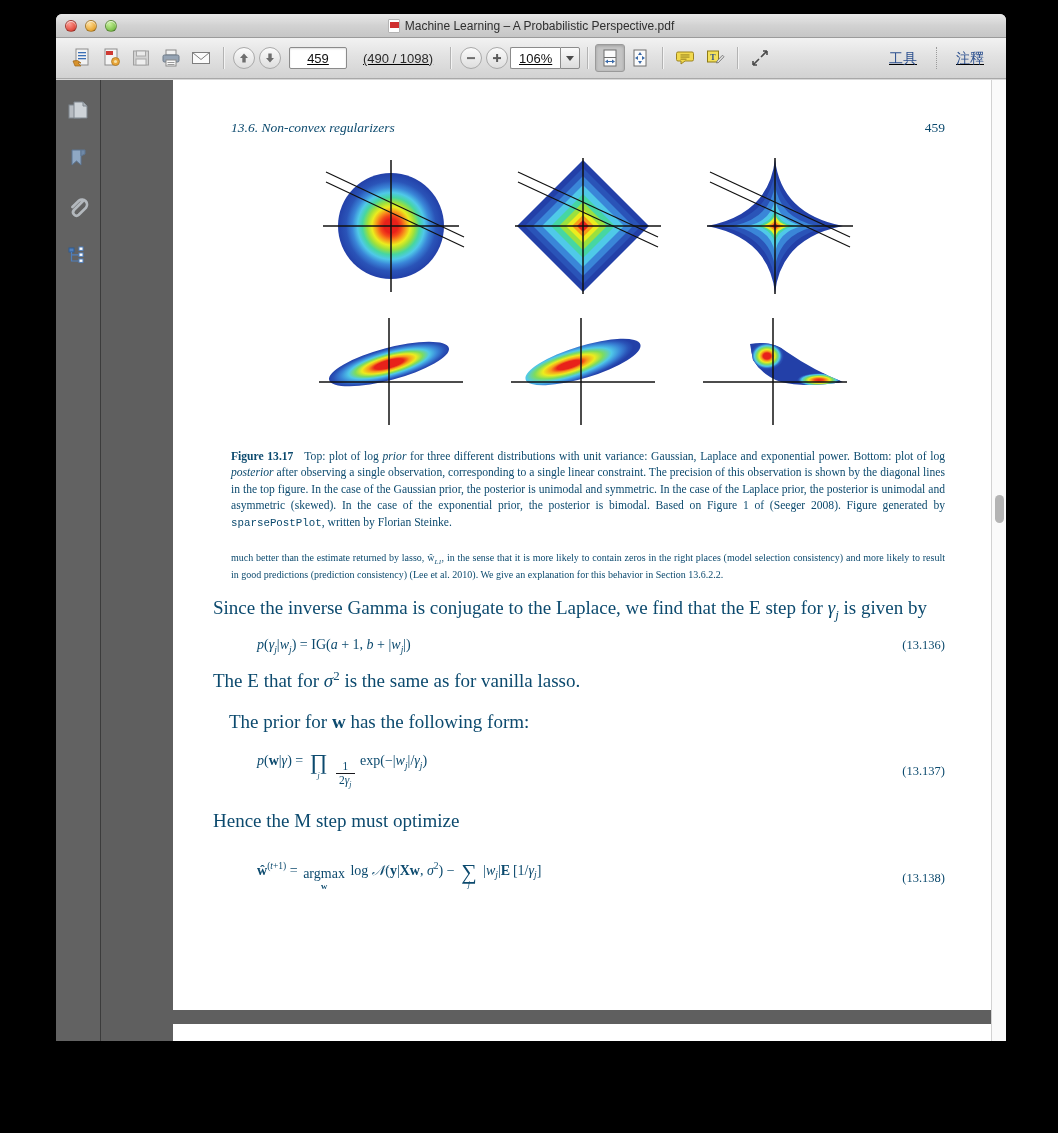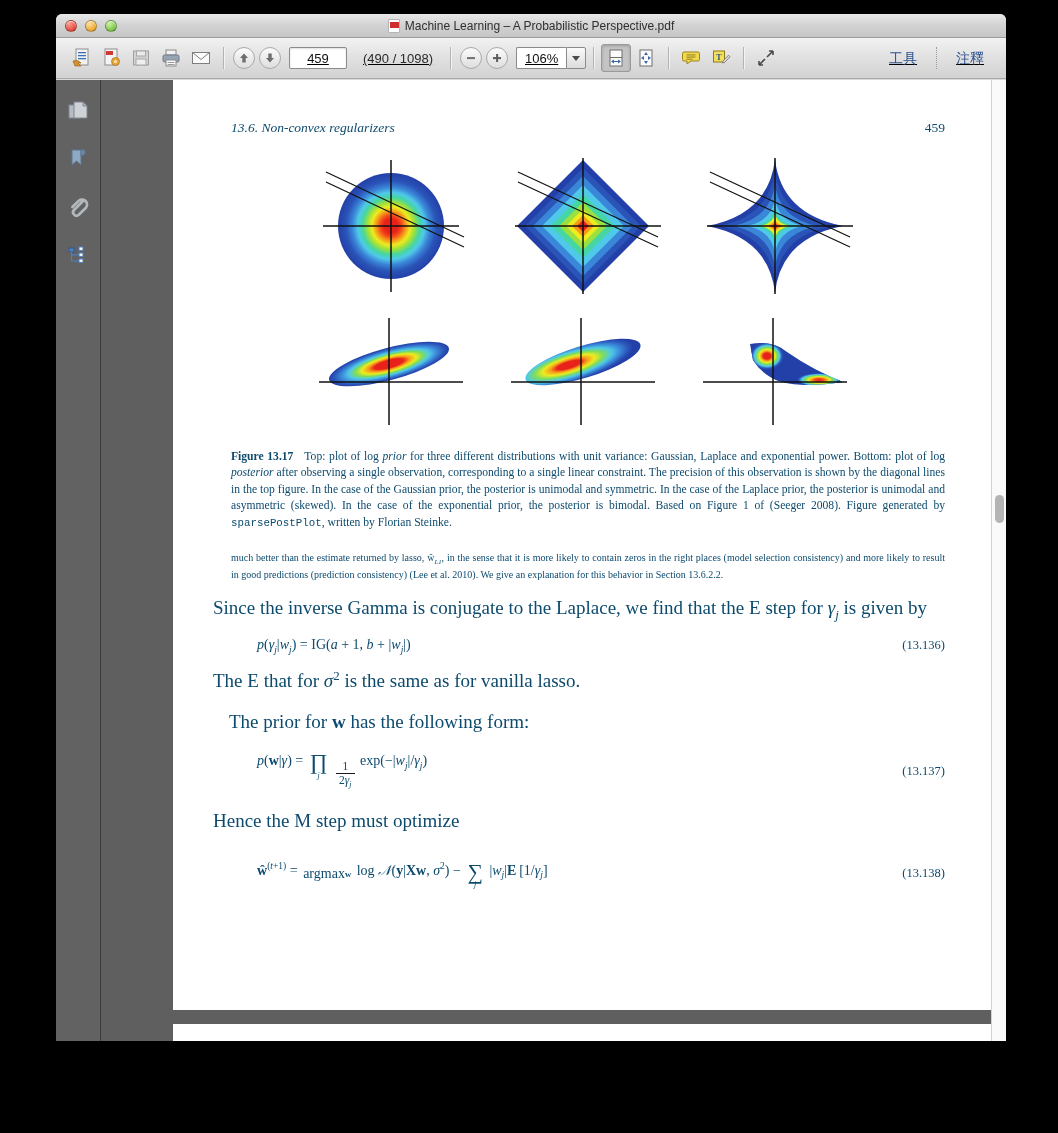--- a/index.html
+++ b/index.html
@@ -218,21 +218,21 @@
   }
   .frac .num { border-bottom: 1px solid #17171c; padding: 0 3px; line-height: 1.12; }
   .frac .den { padding: 0 3px; line-height: 1.15; }
   .bigop {
     display: inline-flex; flex-direction: column; align-items: center;
     vertical-align: -0.30em; margin: 0 3px;
   }
   .bigop .sym { font-size: 1.55em; line-height: 0.82; }
   .bigop .lim { font-size: 0.56em; line-height: 1; }
   .argmaxw {
-    display: inline-flex; flex-direction: row; align-items: center;
+    display: inline-flex; flex-direction: column; align-items: center;
     vertical-align: -0.25em; margin: 16px 2px; justify-content: center;
   }
   .argmaxw .lim { font-size: 0.62em; font-weight: bold; line-height: 1; }
 </style>
 </head>
 <body>
 
 <div class="desktop">
 
   <div class="window">
@@ -318,21 +318,21 @@
           <rect x="3" y="6.1" width="8" height="2" fill="#6e6e6e"></rect>
         </svg>
       </div>
       <div class="round-btn">
         <svg width="14" height="14" viewBox="0 0 14 14">
           <rect x="3" y="6.1" width="8" height="2" fill="#5b5b5b"></rect>
           <rect x="6.1" y="3" width="2" height="8" fill="#5b5b5b"></rect>
         </svg>
       </div>
 
-      <div style="display:flex;margin-left:6px">
+      <div style="display:flex;margin-left:0">
         <div class="zoom-field">106%</div>
         <div class="zoom-drop">
           <span class="tri-down"></span>
         </div>
       </div>
 
       <div class="tb-sep"></div>
 
       <div class="tb-btn pressed">
         <svg width="20" height="20" viewBox="0 0 20 20">

